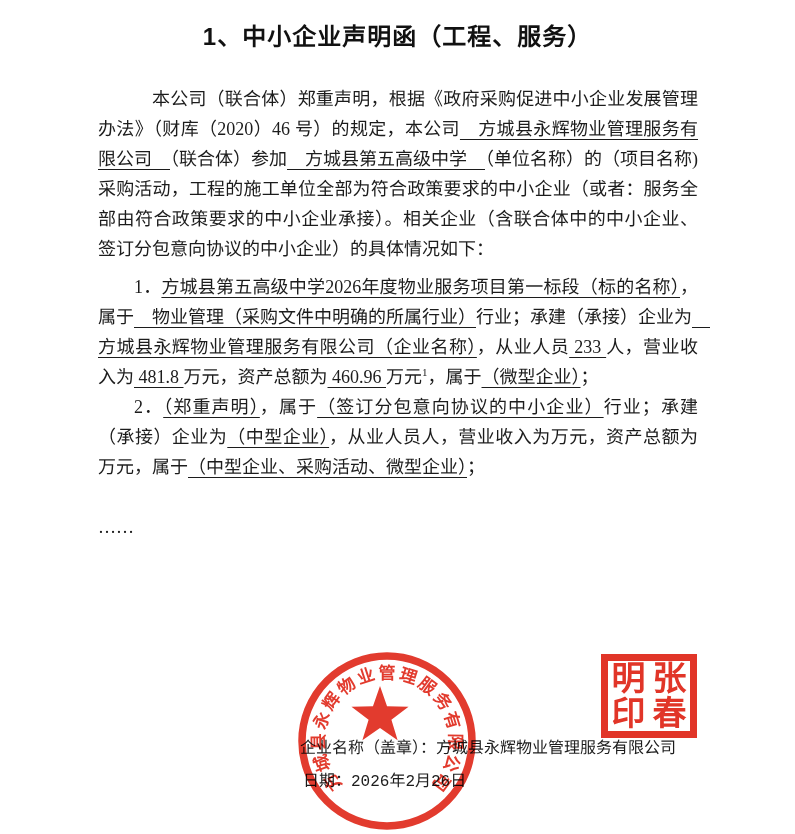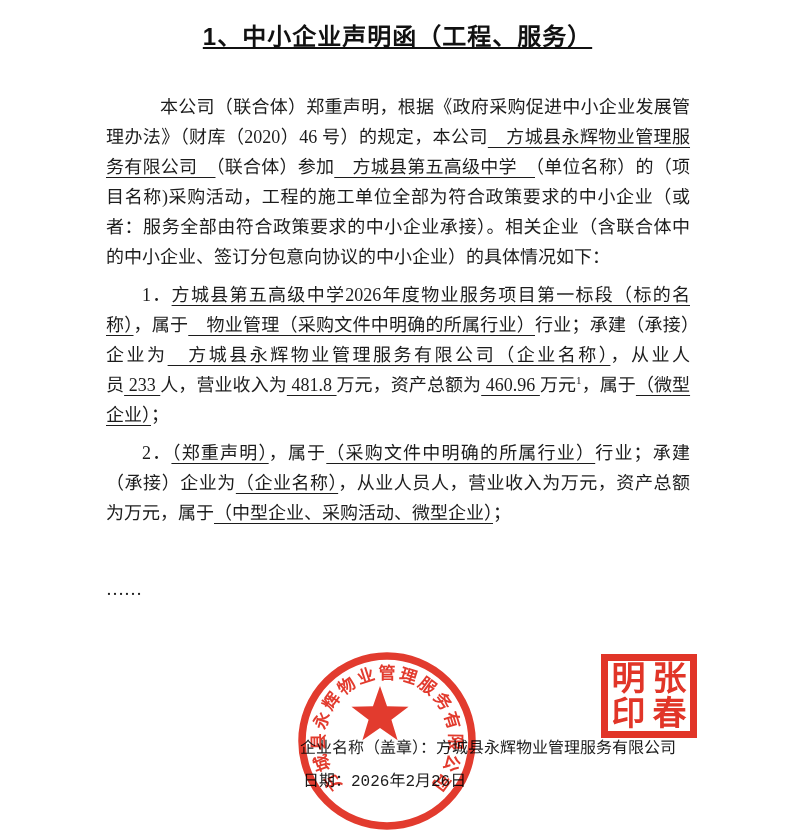--- a/index.html
+++ b/index.html
@@ -17,30 +17,29 @@
   }
   .doc-title{
     margin:0;
     padding-top:17px;
     text-align:center;
     font-family:"Liberation Sans","DejaVu Sans",sans-serif;
     font-weight:bold;
     font-size:24px;
     letter-spacing:1px;
     color:#111;
-    text-decoration:underline;
   }
   .doc-body{
     position:absolute;
     left:98px;right:97px;top:84px;
     font-size:18px;
     line-height:30px;
     text-align:justify;
   }
-  .doc-body p{margin:8px;}
+  .doc-body p{margin:0;}
   .doc-body p.indent{text-indent:3em;}
   .doc-body p.num-indent{text-indent:2em;}
   .doc-body p.gap8{margin-top:8px;}
   .doc-body p.gap12{margin-top:12px;}
   .doc-body p.spacer{height:30px;}
   .u{
     text-decoration:underline;
     text-underline-offset:4px;
     text-decoration-thickness:1px;
   }
@@ -96,21 +95,21 @@
 </head>
 <body>
 
 <div class="page">
 
   <h1 class="doc-title">1、中小企业声明函（工程、服务）</h1>
 
   <div class="doc-body" id="doc-body">
       <p class="indent"><span>本公司（联合体）郑重声明，根据《政府采购促进中小企业发展管理办法》（财库（2020）46 号）的规定，本公司</span><span class="u">　方城县永辉物业管理服务有限公司　</span><span>（联合体）参加</span><span class="u">　方城县第五高级中学　</span><span>（单位名称）的（项目名称)采购活动，工程的施工单位全部为符合政策要求的中小企业（或者：服务全部由符合政策要求的中小企业承接）。相关企业（含联合体中的中小企业、签订分包意向协议的中小企业）的具体情况如下：</span></p>
       <p class="num-indent gap8"><span>1．</span><span class="u">方城县第五高级中学2026年度物业服务项目第一标段（标的名称）</span><span>，属于</span><span class="u">　物业管理（采购文件中明确的所属行业）</span><span>行业；承建（承接）企业为</span><span class="u">　方城县永辉物业管理服务有限公司（企业名称）</span><span>，从业人员</span><span class="u">&nbsp;233&nbsp;</span><span>人，营业收入为</span><span class="u">&nbsp;481.8&nbsp;</span><span>万元，资产总额为</span><span class="u">&nbsp;460.96&nbsp;</span><span>万元</span><sup>1</sup><span>，属于</span><span class="u">（微型企业）</span><span>；</span></p>
-      <p class="num-indent"><span>2．</span><span class="u">（郑重声明）</span><span>，属于</span><span class="u">（采购文件中明确的所属行业）</span><span>行业；承建（承接）企业为</span><span class="u">（企业名称）</span><span>，从业人员人，营业收入为万元，资产总额为万元，属于</span><span class="u">（中型企业、采购活动、微型企业）</span><span>；</span></p>
+      <p class="num-indent"><span>2．</span><span class="u">（郑重声明）</span><span>，属于</span><span class="u">（签订分包意向协议的中小企业）</span><span>行业；承建（承接）企业为</span><span class="u">（中型企业）</span><span>，从业人员人，营业收入为万元，资产总额为万元，属于</span><span class="u">（中型企业、采购活动、微型企业）</span><span>；</span></p>
       <p class="spacer"></p>
       <p class=""><span>……</span></p>
     </div>
 
   <div class="sig-line sig-company">企业名称（盖章）：方城县永辉物业管理服务有限公司</div>
 
   <div class="sig-line sig-date">日期：2026年2月26日</div>
 
   <svg id="seal-svg" width="795" height="834" viewBox="0 0 795 834">
     <circle class="seal-ring" cx="387" cy="741" r="85"></circle>

